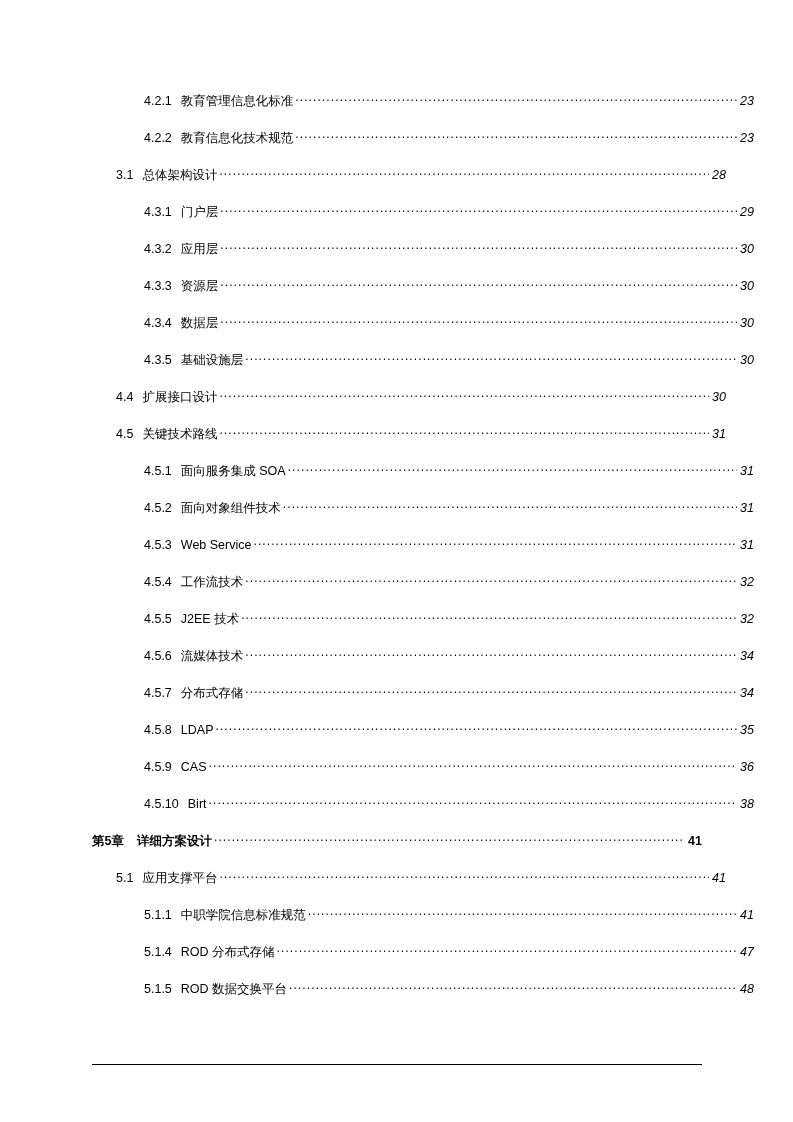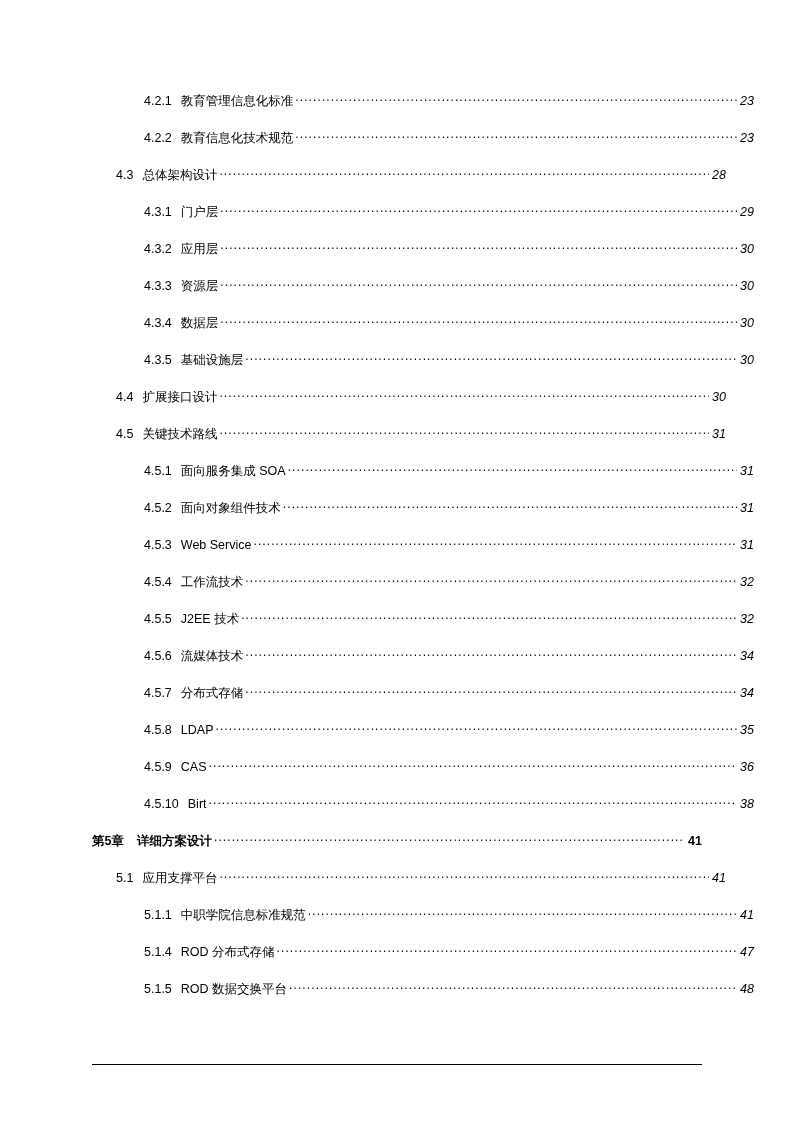--- a/index.html
+++ b/index.html
@@ -102,21 +102,21 @@
         <span class="pg">23</span>
       </div>
       <div class="toc-row lvl3">
         <span class="num">4.2.2</span>
         <span class="num-gap"></span>
         <span class="title">教育信息化技术规范</span>
         <span class="leader"></span>
         <span class="pg">23</span>
       </div>
       <div class="toc-row lvl2">
-        <span class="num">4.3</span>
+        <span class="num">3.1</span>
         <span class="num-gap"></span>
         <span class="title">总体架构设计</span>
         <span class="leader"></span>
         <span class="pg">28</span>
       </div>
       <div class="toc-row lvl3">
         <span class="num">4.3.1</span>
         <span class="num-gap"></span>
         <span class="title">门户层</span>
         <span class="leader"></span>

